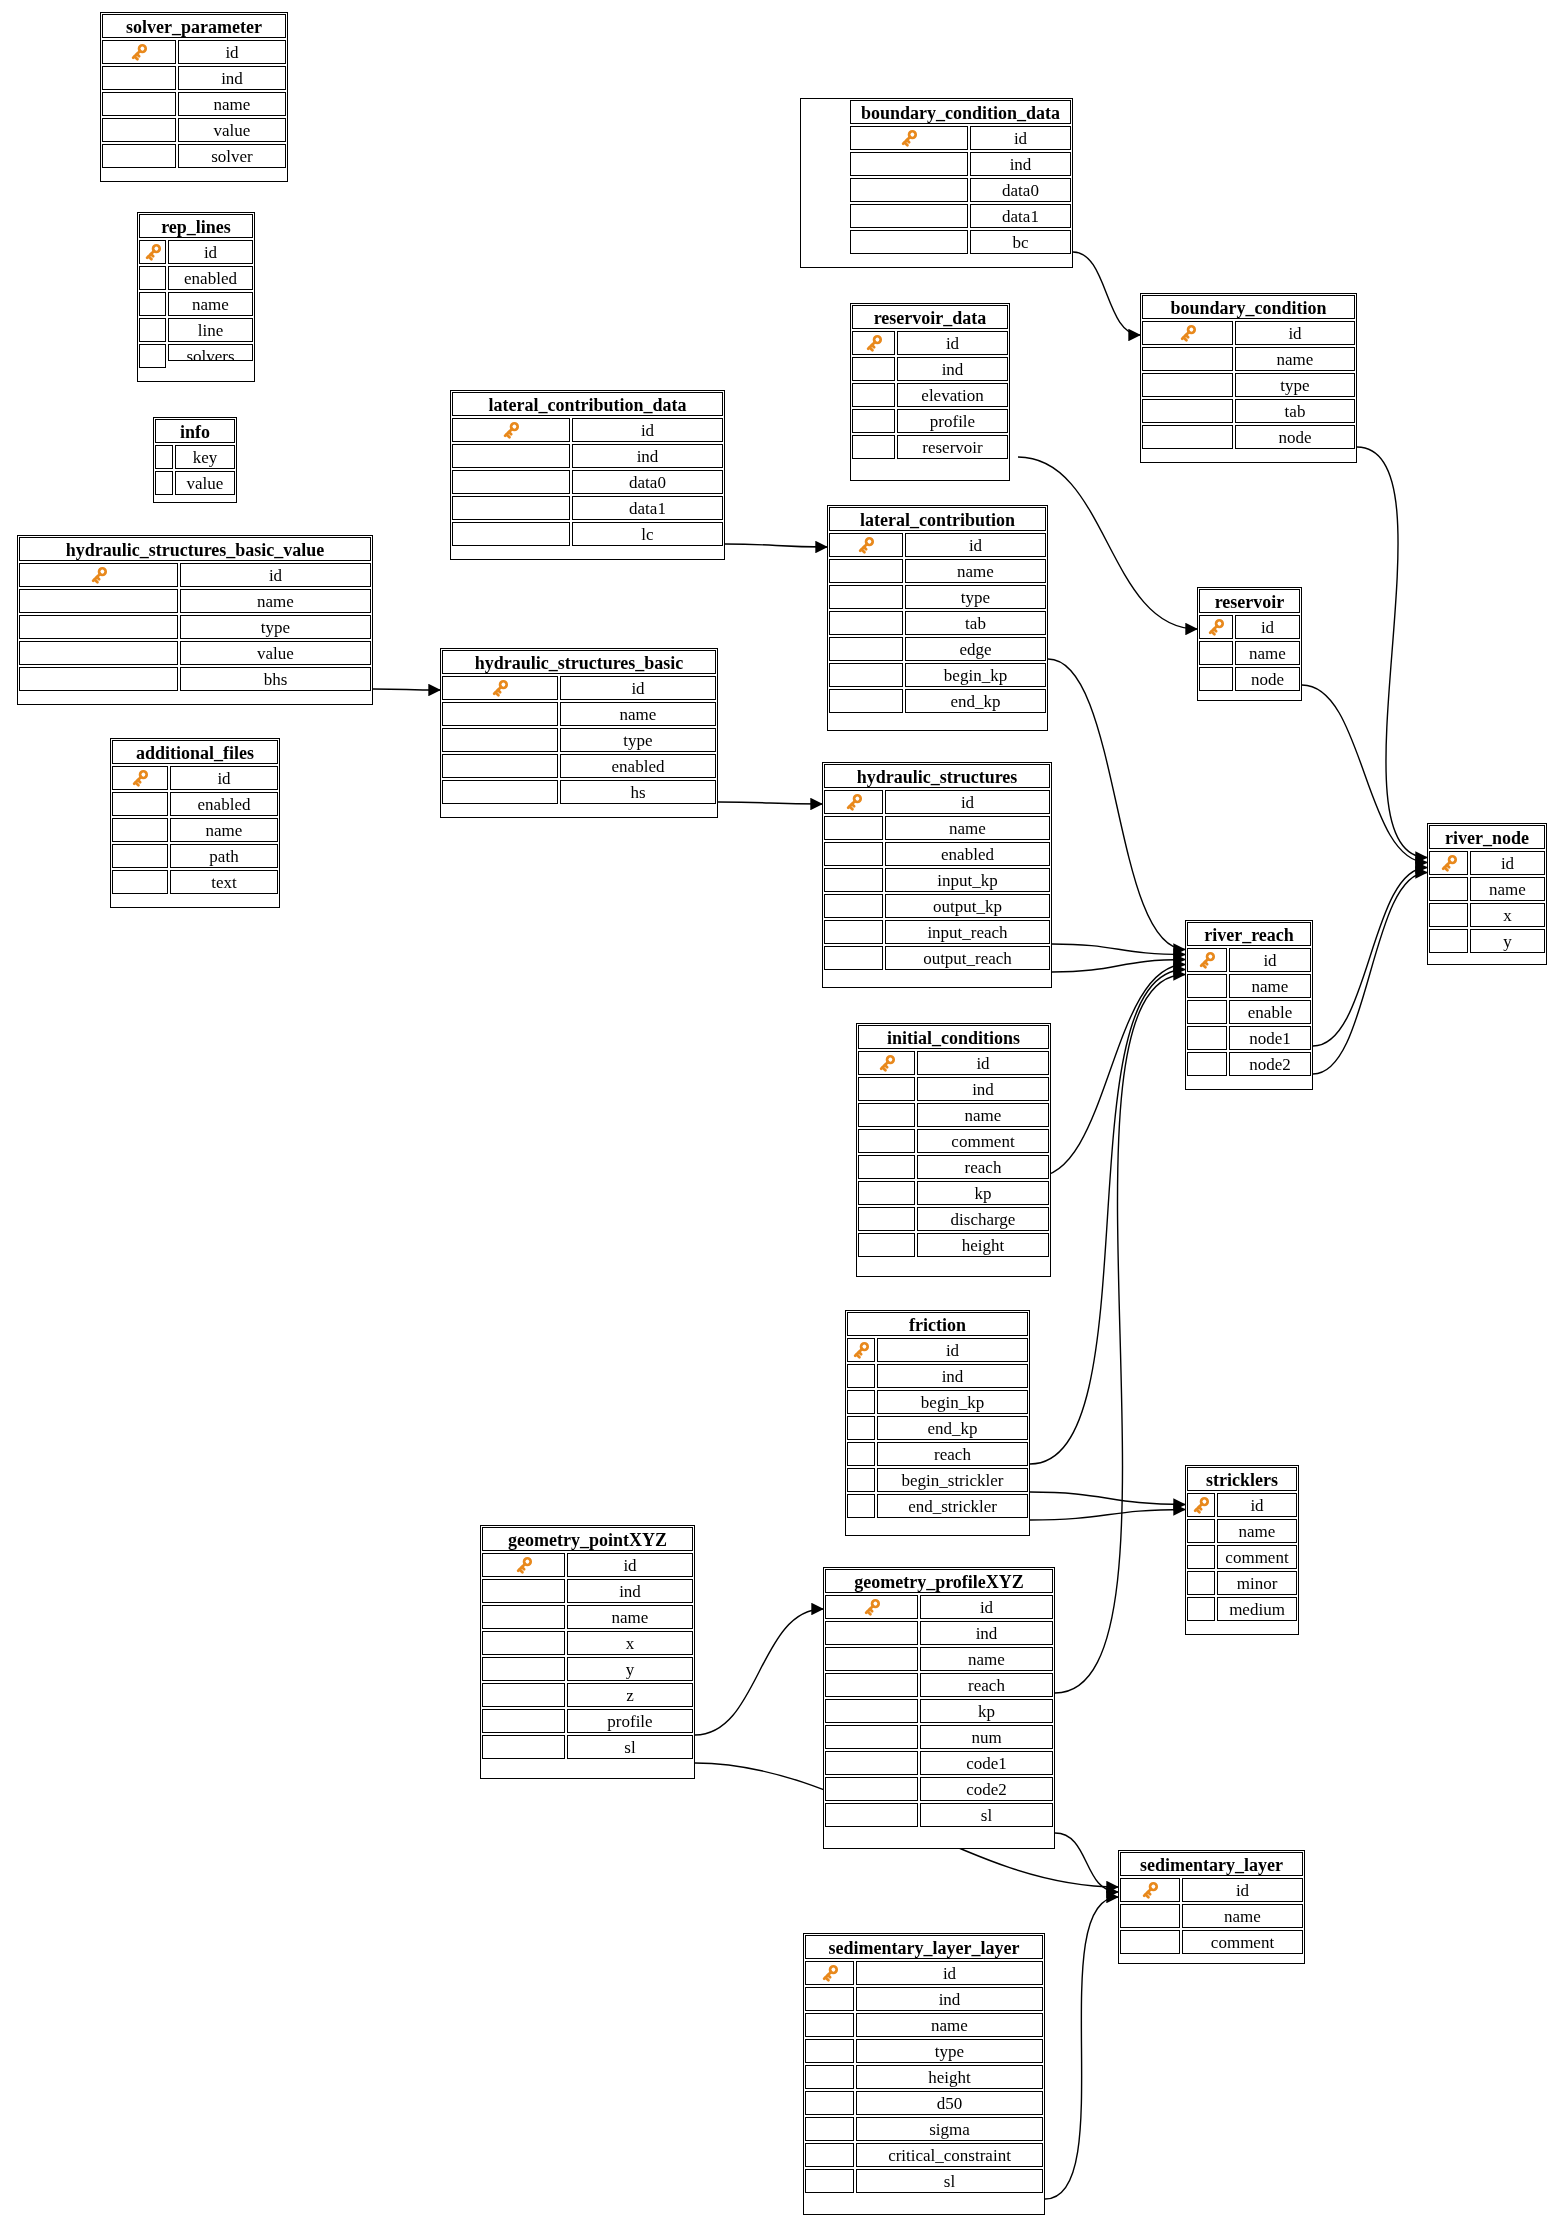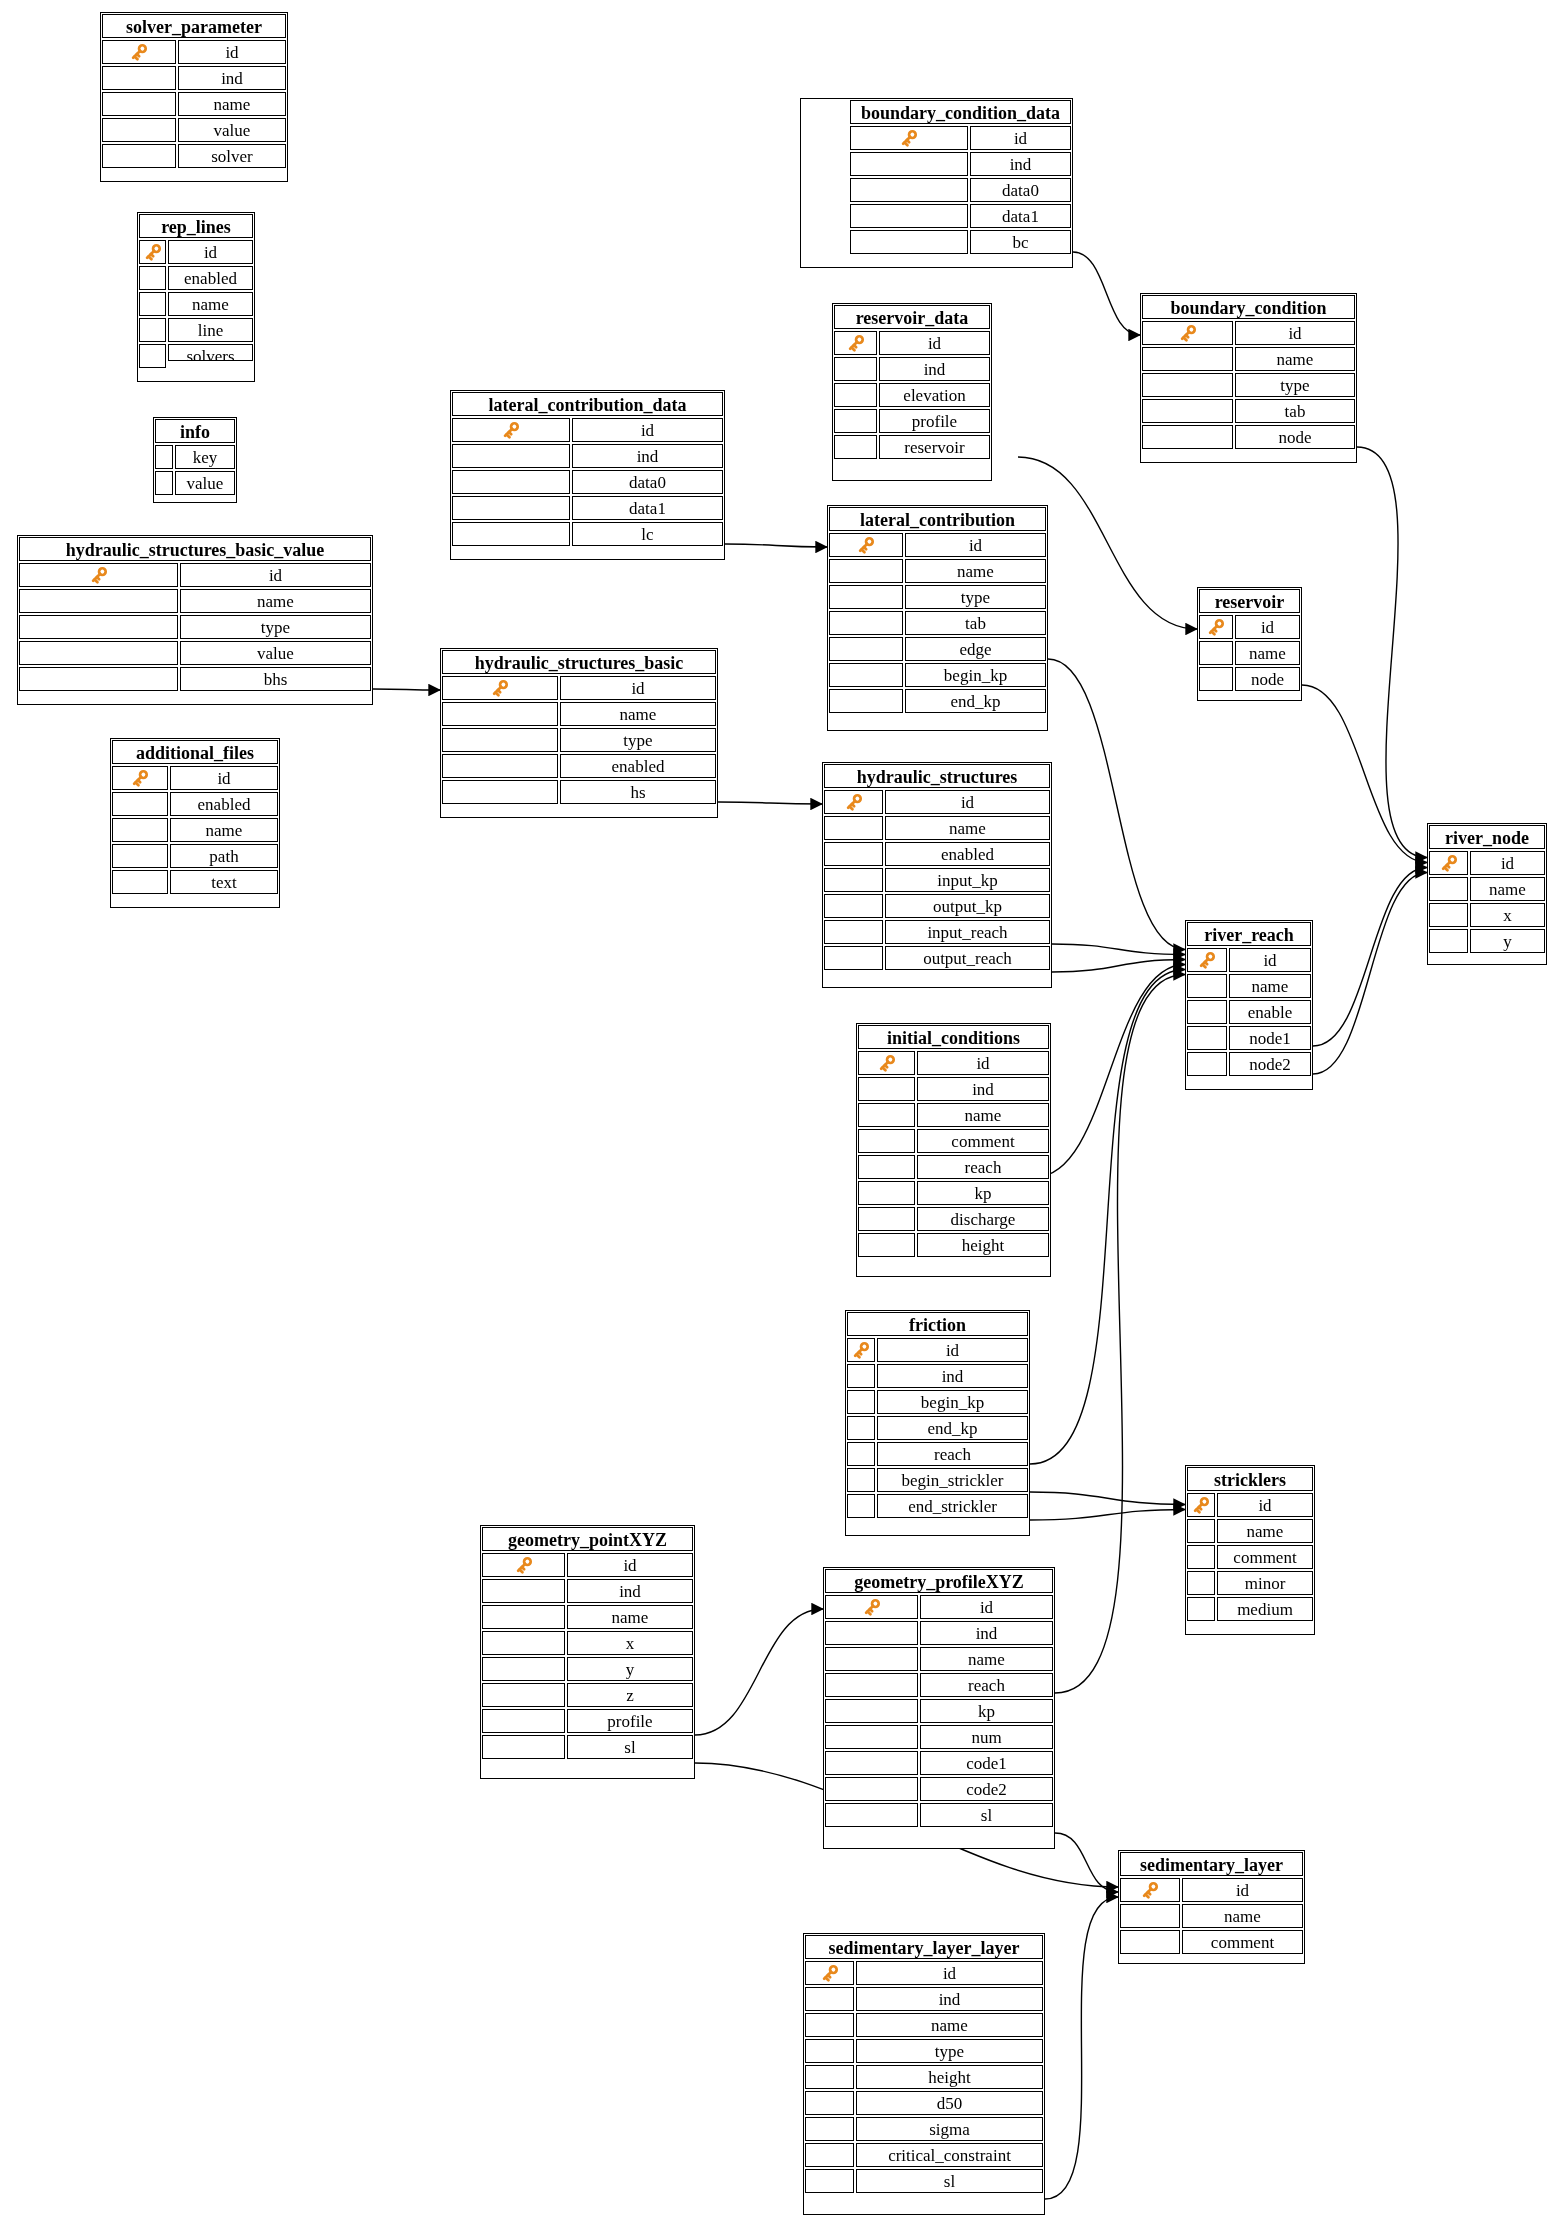--- a/index.html
+++ b/index.html
@@ -295,21 +295,21 @@
         </div>
         <div class="tbl-row">
           <div class="tbl-cell key-cell" style="width: 118px; height: 24px;"></div>
           <div class="tbl-cell name-cell" style="height: 24px; line-height: 24px;">data1</div>
         </div>
         <div class="tbl-row">
           <div class="tbl-cell key-cell" style="width: 118px; height: 24px;"></div>
           <div class="tbl-cell name-cell" style="height: 24px; line-height: 24px;">bc</div>
         </div>
       </div>
-      <div class="db-table" style="left: 832px; top: 303px; width: 160px; height: 178px;">
+      <div class="db-table" style="left: 850px; top: 303px; width: 160px; height: 178px;">
         <div class="tbl-cell tbl-header" style="height: 24px; line-height: 24px;">reservoir_data</div>
         <div class="tbl-row">
           <div class="tbl-cell key-cell" style="width: 43px; height: 24px;">
             <svg width="22" height="22" viewBox="0 0 24 24">
               <g transform="rotate(-45 12 12)" stroke="#e8891d" stroke-width="3" fill="none" stroke-linecap="round">
                 <circle cx="17.2" cy="12" r="3.6"></circle>
                 <path d="M13.6 12 L3 12"></path>
                 <path d="M5.2 12 L5.2 16.4"></path>
                 <path d="M8.8 12 L8.8 15.4"></path>
               </g>
@@ -607,21 +607,21 @@
         </div>
         <div class="tbl-row">
           <div class="tbl-cell key-cell" style="width: 28px; height: 24px;"></div>
           <div class="tbl-cell name-cell" style="height: 24px; line-height: 24px;">begin_strickler</div>
         </div>
         <div class="tbl-row">
           <div class="tbl-cell key-cell" style="width: 28px; height: 24px;"></div>
           <div class="tbl-cell name-cell" style="height: 24px; line-height: 24px;">end_strickler</div>
         </div>
       </div>
-      <div class="db-table" style="left: 1185px; top: 1465px; width: 130px; height: 170px;">
+      <div class="db-table" style="left: 1185px; top: 1465px; width: 114px; height: 170px;">
         <div class="tbl-cell tbl-header" style="height: 24px; line-height: 24px;">stricklers</div>
         <div class="tbl-row">
           <div class="tbl-cell key-cell" style="width: 28px; height: 24px;">
             <svg width="22" height="22" viewBox="0 0 24 24">
               <g transform="rotate(-45 12 12)" stroke="#e8891d" stroke-width="3" fill="none" stroke-linecap="round">
                 <circle cx="17.2" cy="12" r="3.6"></circle>
                 <path d="M13.6 12 L3 12"></path>
                 <path d="M5.2 12 L5.2 16.4"></path>
                 <path d="M8.8 12 L8.8 15.4"></path>
               </g>

